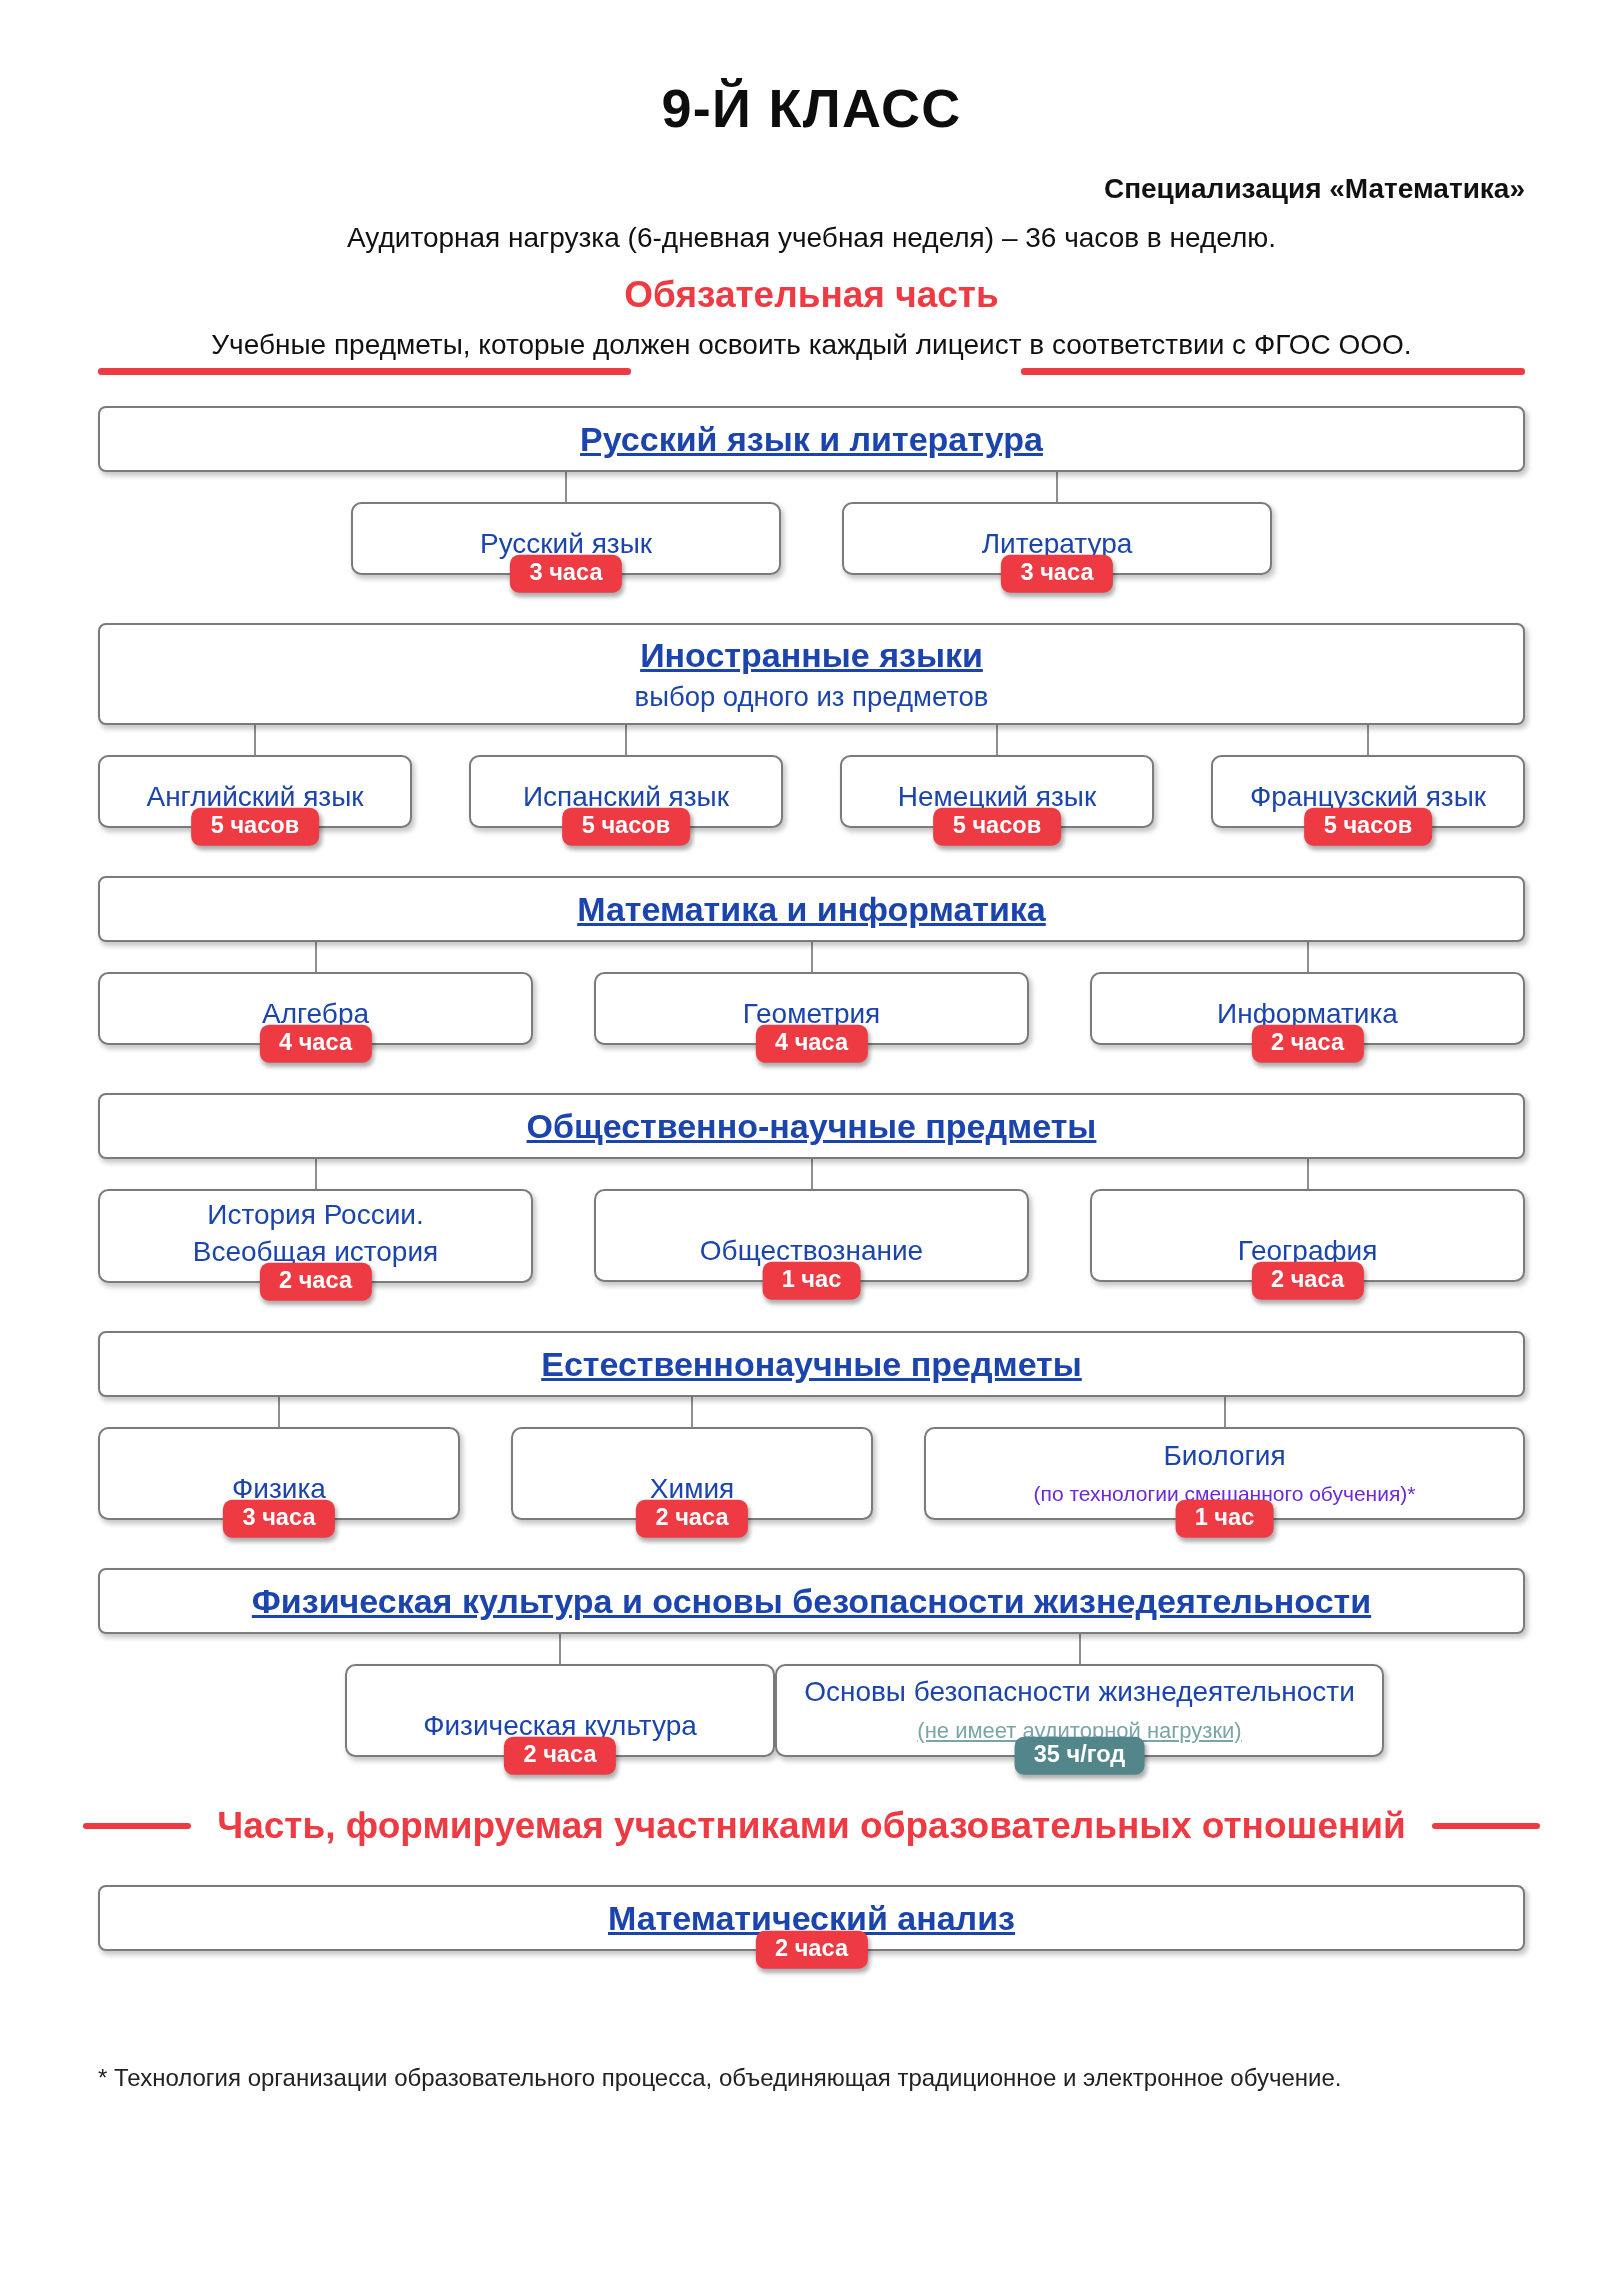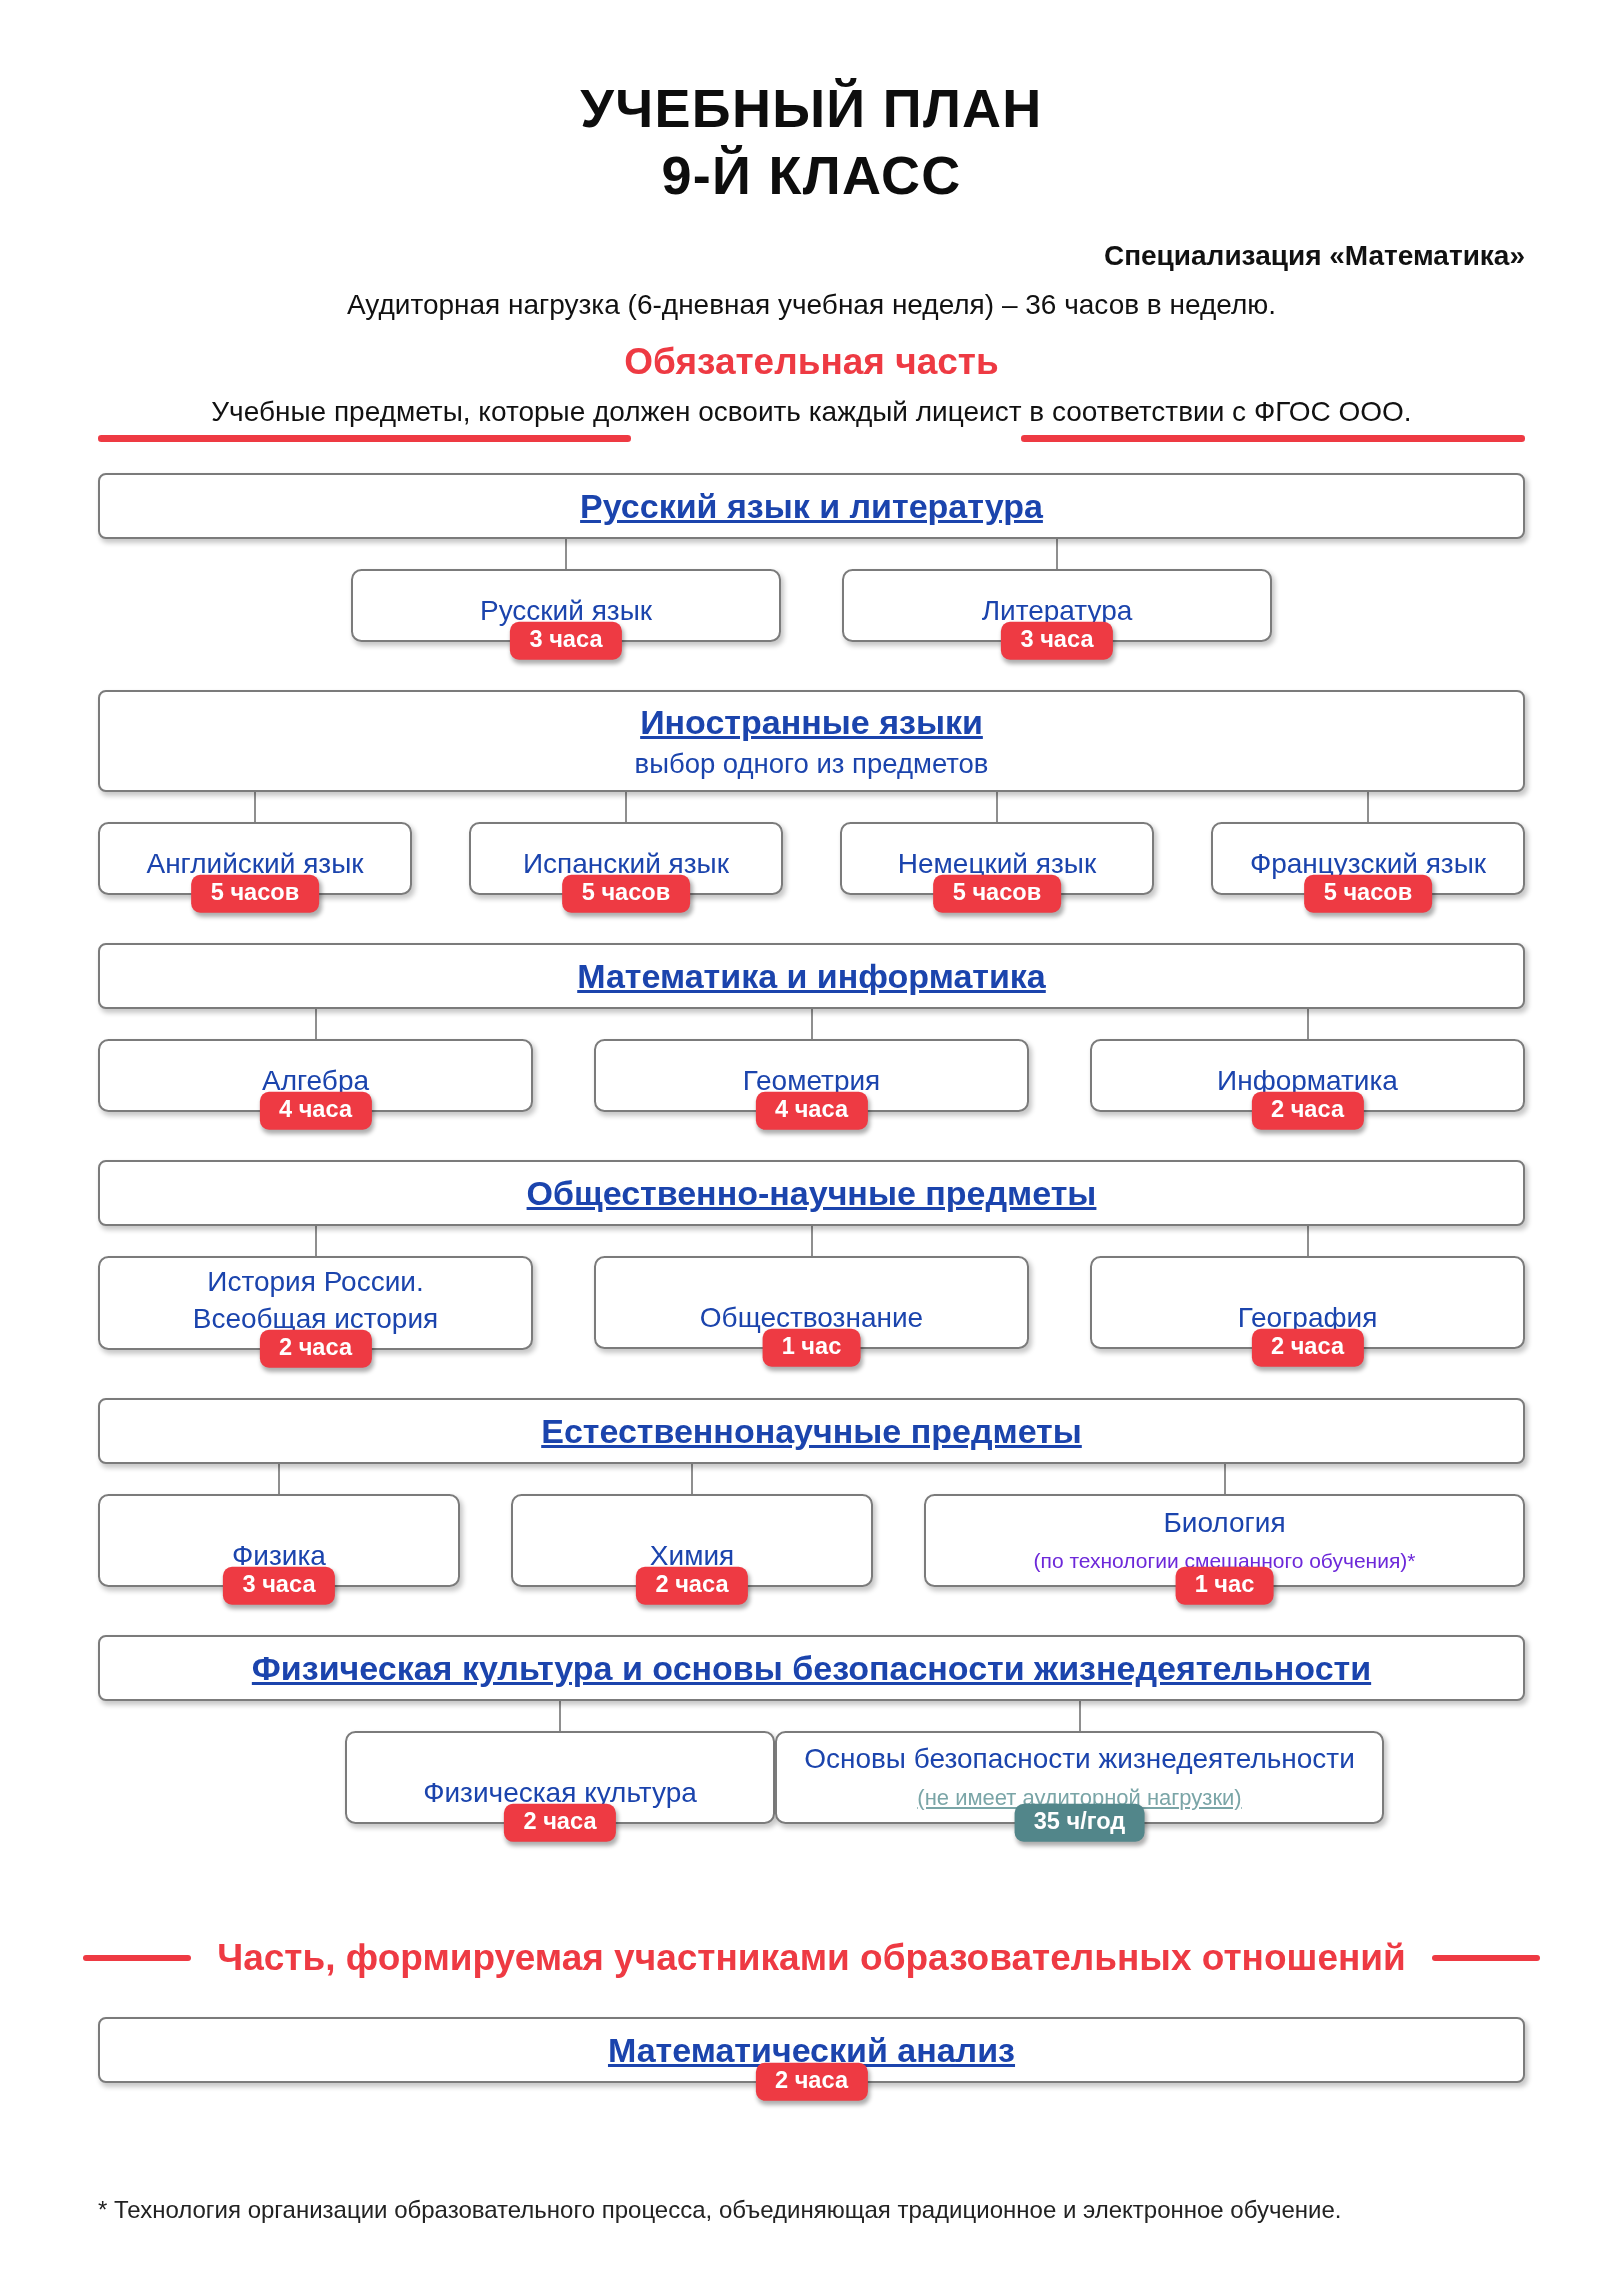--- a/index.html
+++ b/index.html
@@ -66,34 +66,33 @@
 
   .badge{
     position:absolute;left:50%;bottom:0;transform:translate(-50%,52%);
     background:var(--red);color:#ffffff;font-weight:700;font-size:23.6px;line-height:1;
     padding:6.5px 19.6px 7.9px;border-radius:9.2px;box-shadow:2px 3.3px 4.6px rgba(0,0,0,.32);
     white-space:nowrap;z-index:2;
   }
   .badge.teal{background:var(--teal);}
 
   .formed-heading{display:flex;align-items:center;justify-content:center;gap:26px;
-    margin-top:113px;margin-bottom:38px;}
+    margin-top:48px;margin-bottom:38px;}
   .dash{width:108px;height:5.9px;background:var(--red);border-radius:3.3px;flex:none;}
   .formed-title{color:var(--red);font-weight:700;font-size:37px;white-space:nowrap;text-align:center;}
 
   .footnote{margin-top:113px;font-size:24px;color:#222;}
 </style>
 </head>
 <body>
 
 <div class="page">
   <div class="content">
 
     <div class="main-title">
-      <div>УЧЕБНЫЙ ПЛАН</div>
       <div>9-Й КЛАСС</div>
     </div>
 
     <div class="spec">Специализация «Математика»</div>
     <div class="load">Аудиторная нагрузка (6-дневная учебная неделя) – 36 часов в неделю.</div>
 
     <div class="sec-heading">Обязательная часть</div>
     <div class="sec-desc">Учебные предметы, которые должен освоить каждый лицеист в соответствии с ФГОС ООО.</div>
 
     <div class="sep-row">

